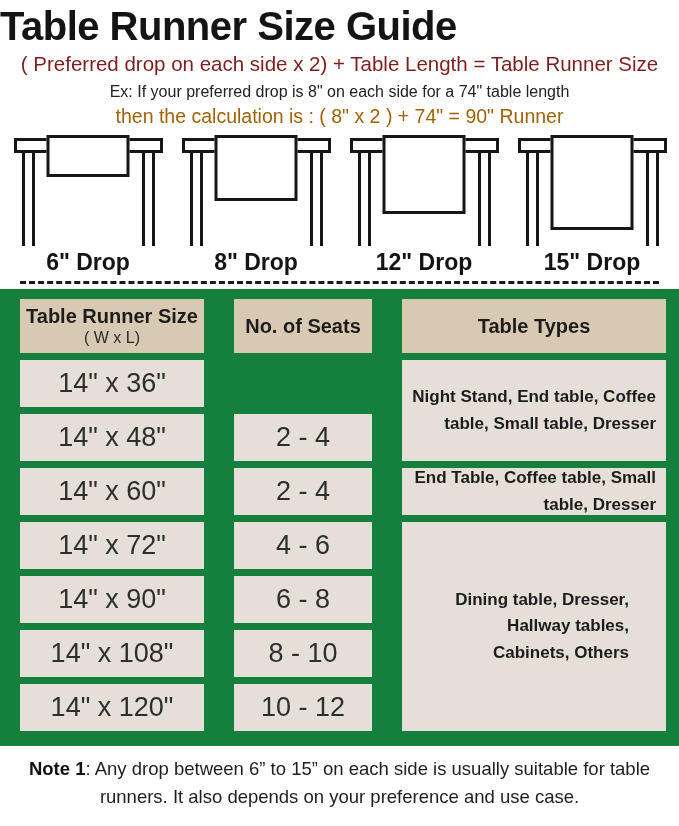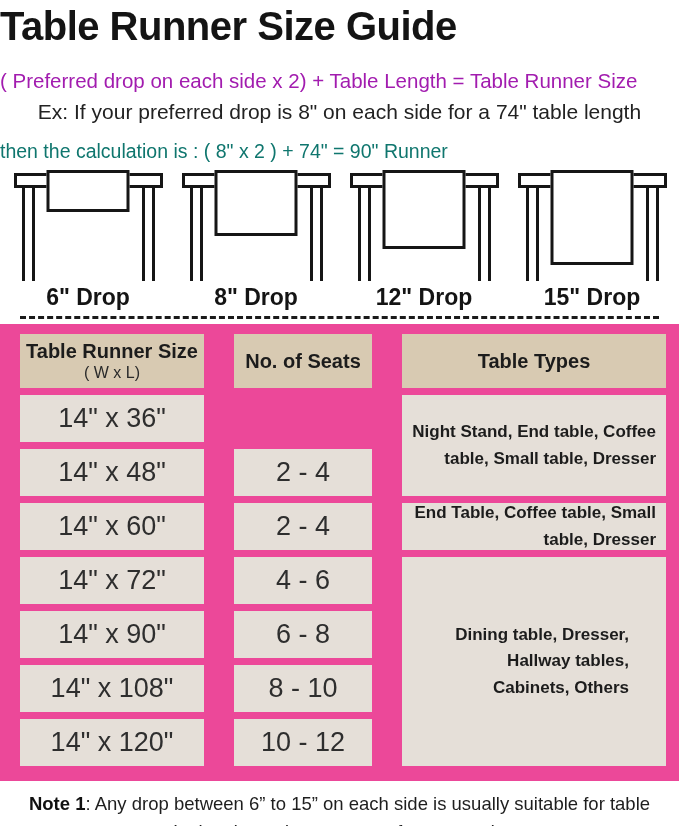--- a/index.html
+++ b/index.html
@@ -12,27 +12,28 @@
     overflow: hidden;
   }
   .page-title {
     font-size: 40px;
     font-weight: bold;
     letter-spacing: -0.5px;
     padding-top: 4px;
     color: #141414;
   }
   .formula-line {
+    text-align: center;
     font-size: 20.5px;
-    margin-top: 20px;
-    color: #a21caf;
+    margin-top: 3px;
+    color: #7f1d1d;
     white-space: nowrap;
   }
-  .example-line { text-align: center; font-size: 21px; margin-top: 7px; color: #222; }
-  .example-line2 { text-align: left; font-size: 19.5px; margin-top: 16px; color: #0f766e; }
+  .example-line { text-align: center; font-size: 16px; margin-top: 7px; color: #222; }
+  .example-line2 { text-align: center; font-size: 19.5px; margin-top: 4px; color: #a16207; }
 
   
   .figs { display: flex; margin-top: 7px; padding: 0 4px; }
   .fig { position: relative; width: 168px; height: 111px; flex: 0 0 168px; }
   .tabletop {
     position: absolute; left: 10px; right: 9px; top: 3px; height: 15px;
     background: #fff; border: 3px solid #161616; z-index: 1;
   }
   .leg {
     position: absolute; top: 15px; bottom: 0; width: 13px;
@@ -43,21 +44,21 @@
   .runner {
     position: absolute; left: 50%; transform: translateX(-50%);
     width: 83px; top: 0;
     background: #fff; border: 3px solid #161616; z-index: 2;
   }
   .fig-labels { display: flex; padding: 0 4px; margin-top: 3px; }
   .fig-label { width: 168px; flex: 0 0 168px; text-align: center; font-weight: bold; font-size: 23px; color: #141414; }
   .dashed-divider { border-top: 3px dashed #1a1a1a; margin: 5px 20px 0 20px; height: 0; }
 
   
-  .size-table-section { background: #ec4899; margin-top: 5px; padding: 10px 13px 15px 20px; }
+  .size-table-section { background: #15803d; margin-top: 5px; padding: 10px 13px 15px 20px; }
   .size-table {
     display: grid;
     grid-template-columns: 184px 138px 1fr;
     grid-template-rows: 54px repeat(7, 47px);
     gap: 7px 30px;
   }
   .hcell {
     background: #d8cab2;
     display: flex; flex-direction: column; align-items: center; justify-content: center;
     text-align: center; font-weight: bold; font-size: 20px; color: #1c1c1c;

